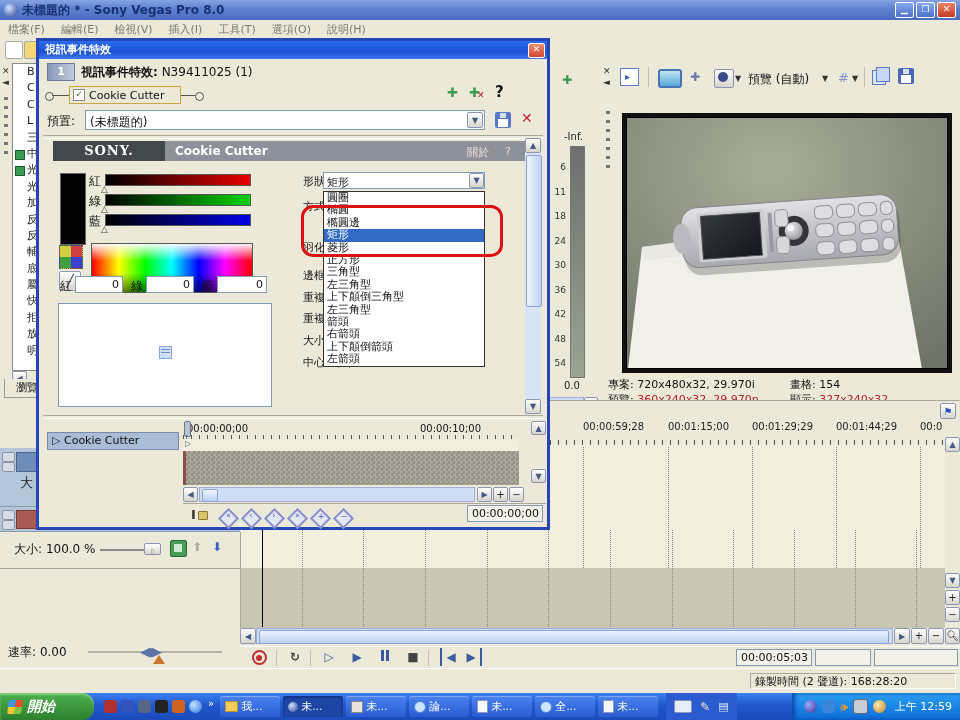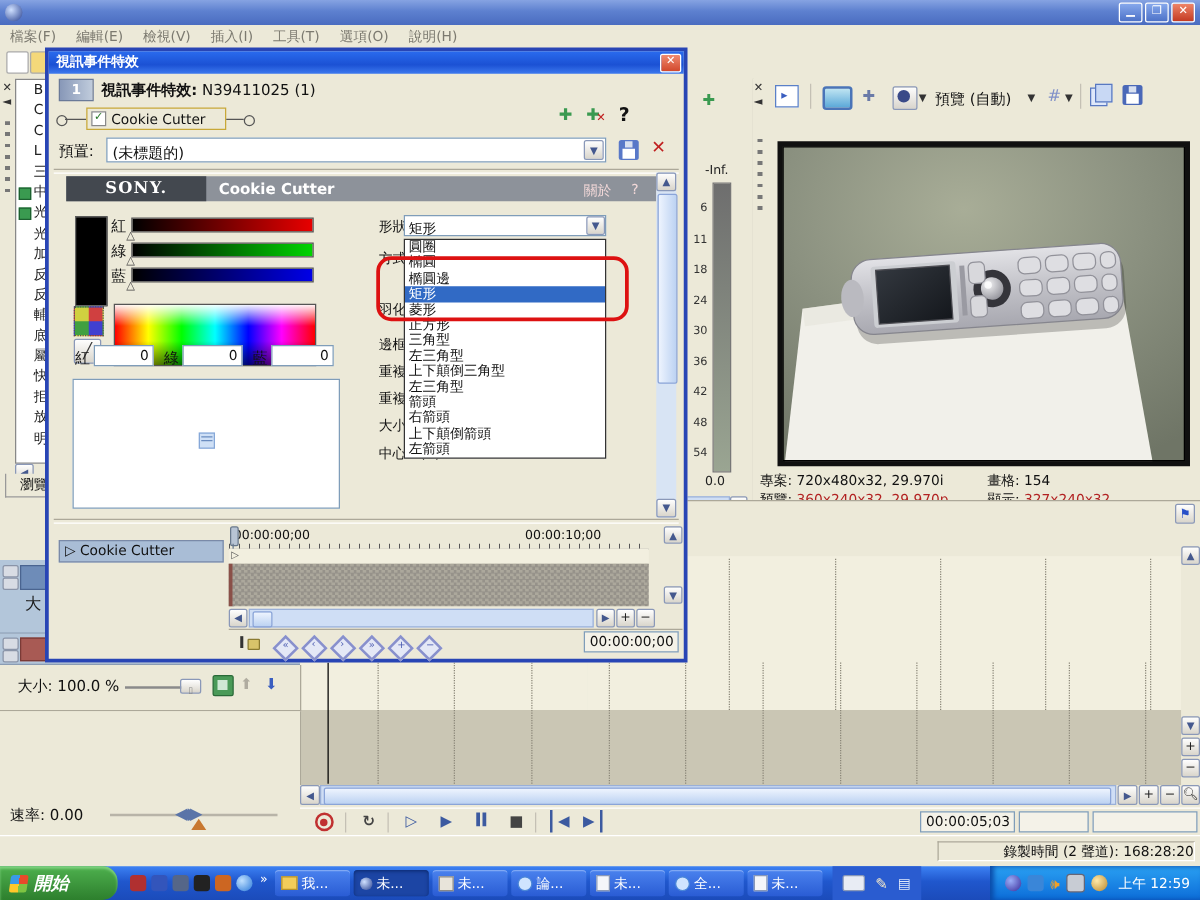--- a/index.html
+++ b/index.html
@@ -34,20 +34,21 @@
   .fxitem{height:16.4px;line-height:16.4px;padding-left:14px;position:relative;font-size:11px;color:#222;white-space:nowrap;}
   .fxitem .sq{position:absolute;left:2px;top:4px;width:8px;height:8px;background:#3a9a50;border:1px solid #1d6030;}
 </style>
 </head>
 <body>
 
 <div class="screen">
 
   <div class="abs titlebar">
     <div style="width:14px;height:14px;border-radius:50%;background:radial-gradient(circle at 35% 35%,#cfe0ff,#27408f);"></div>
+    <span class="ttl">未標題的 * - Sony Vegas Pro 8.0</span>
     <div style="flex:1"></div>
     <div class="winbtn" style="background:linear-gradient(180deg,#86a8ec,#4d72c8);">▁</div>
     <div class="winbtn" style="background:linear-gradient(180deg,#86a8ec,#4d72c8);margin-left:2px;">❐</div>
     <div class="winbtn" style="background:linear-gradient(180deg,#ee8568,#c43a22);margin-left:2px;">✕</div>
   </div>
 
   <div class="abs menubar">
     <span>檔案(F)</span>
     <span>編輯(E)</span>
     <span>檢視(V)</span>
@@ -209,20 +210,28 @@
     </div>
     <div class="abs" style="left:188px;top:329px;font-size:11px;">
       <span>顯示:</span>
       <span style="color:#b22222;">327x240x32</span>
     </div>
   </div>
 
   <div class="abs" style="left:470px;top:400px;width:490px;height:20px;background:#ece9d8;border-top:1px solid #aca899;">
     <div class="abs xpbtn" style="left:470px;top:2px;width:16px;height:16px;font-size:10px;line-height:15px;color:#2850c8;">⚑</div>
   </div>
+  <div class="abs" style="left:470px;top:419px;width:475px;height:26px;background:#ece9d8;border-bottom:1px solid #888;overflow:hidden;">
+    <span class="tl-label" style="left:113px;">00:00:59;28</span>
+    <span class="tl-label" style="left:198px;">00:01:15;00</span>
+    <span class="tl-label" style="left:282px;">00:01:29;29</span>
+    <span class="tl-label" style="left:366px;">00:01:44;29</span>
+    <span class="tl-label" style="left:450px;">00:0</span>
+    <div class="abs ticks" style="left:0;bottom:0;width:475px;height:5px;"></div>
+  </div>
 
   <div class="abs" style="left:470px;top:445px;width:475px;height:123px;background:#f2efdf;"></div>
   <div class="abs" style="left:240px;top:530px;width:230px;height:38px;background:#f2efdf;"></div>
   <div class="abs" style="left:240px;top:568px;width:705px;height:60px;background:#cac6b4;"></div>
 
   <div class="gridline" style="left:583px;top:447px;height:121px;"></div>
   <div class="gridline" style="left:668px;top:447px;height:121px;"></div>
   <div class="gridline" style="left:752px;top:447px;height:121px;"></div>
   <div class="gridline" style="left:836px;top:447px;height:121px;"></div>
   <div class="gridline" style="left:920px;top:447px;height:121px;"></div>
@@ -298,21 +307,21 @@
     <div class="abs trans-btn" style="left:160px;top:1px;color:#444;">■</div>
     <div class="abs" style="left:188px;top:3px;width:1px;height:16px;background:#c4c0b4;"></div>
     <div class="abs trans-btn" style="left:194px;top:1px;border-left:2px solid #3c5aa0;margin-left:6px;width:18px;">◀</div>
     <div class="abs trans-btn" style="left:222px;top:1px;border-right:2px solid #3c5aa0;width:18px;">▶</div>
     <div class="abs sunken" style="left:496px;top:2px;width:76px;height:17px;font-size:11px;line-height:15px;text-align:right;padding-right:3px;background:#f4f2e8;"><span>00:00:05;03</span></div>
     <div class="abs sunken" style="left:575px;top:2px;width:56px;height:17px;background:#f4f2e8;"></div>
     <div class="abs sunken" style="left:634px;top:2px;width:84px;height:17px;background:#f4f2e8;"></div>
   </div>
 
   <div class="abs" style="left:0;top:668px;width:960px;height:25px;background:#ece9d8;border-top:1px solid #fff;">
-    <div class="abs" style="left:750px;top:4px;width:206px;height:16px;border:1px solid #aca899;border-right-color:#fff;border-bottom-color:#fff;font-size:11px;line-height:15px;padding-left:4px;box-sizing:border-box;text-align:right;"><span>錄製時間 (2 聲道): 168:28:20</span></div>
+    <div class="abs" style="left:750px;top:4px;width:206px;height:16px;border:1px solid #aca899;border-right-color:#fff;border-bottom-color:#fff;font-size:11px;line-height:15px;padding-left:4px;box-sizing:border-box;"><span>錄製時間 (2 聲道): 168:28:20</span></div>
   </div>
 
   <div class="abs dialog">
     <div class="abs dlg-title"><span>視訊事件特效</span></div>
     <div class="abs dlg-x">✕</div>
 
     <div class="abs" style="left:8px;top:22px;width:26px;height:16px;background:linear-gradient(90deg,#8898b8,#c0ccdc);border:1px solid #6a7a98;color:#fff;font-weight:bold;text-align:center;line-height:15px;"><span>1</span></div>
     <div class="abs" style="left:42px;top:23px;font-size:12px;"><b>視訊事件特效:</b> <span>N39411025 (1)</span></div>
 
     <div class="abs" style="left:6px;top:51px;width:7px;height:7px;border:1px solid #555;border-radius:50%;"></div>

